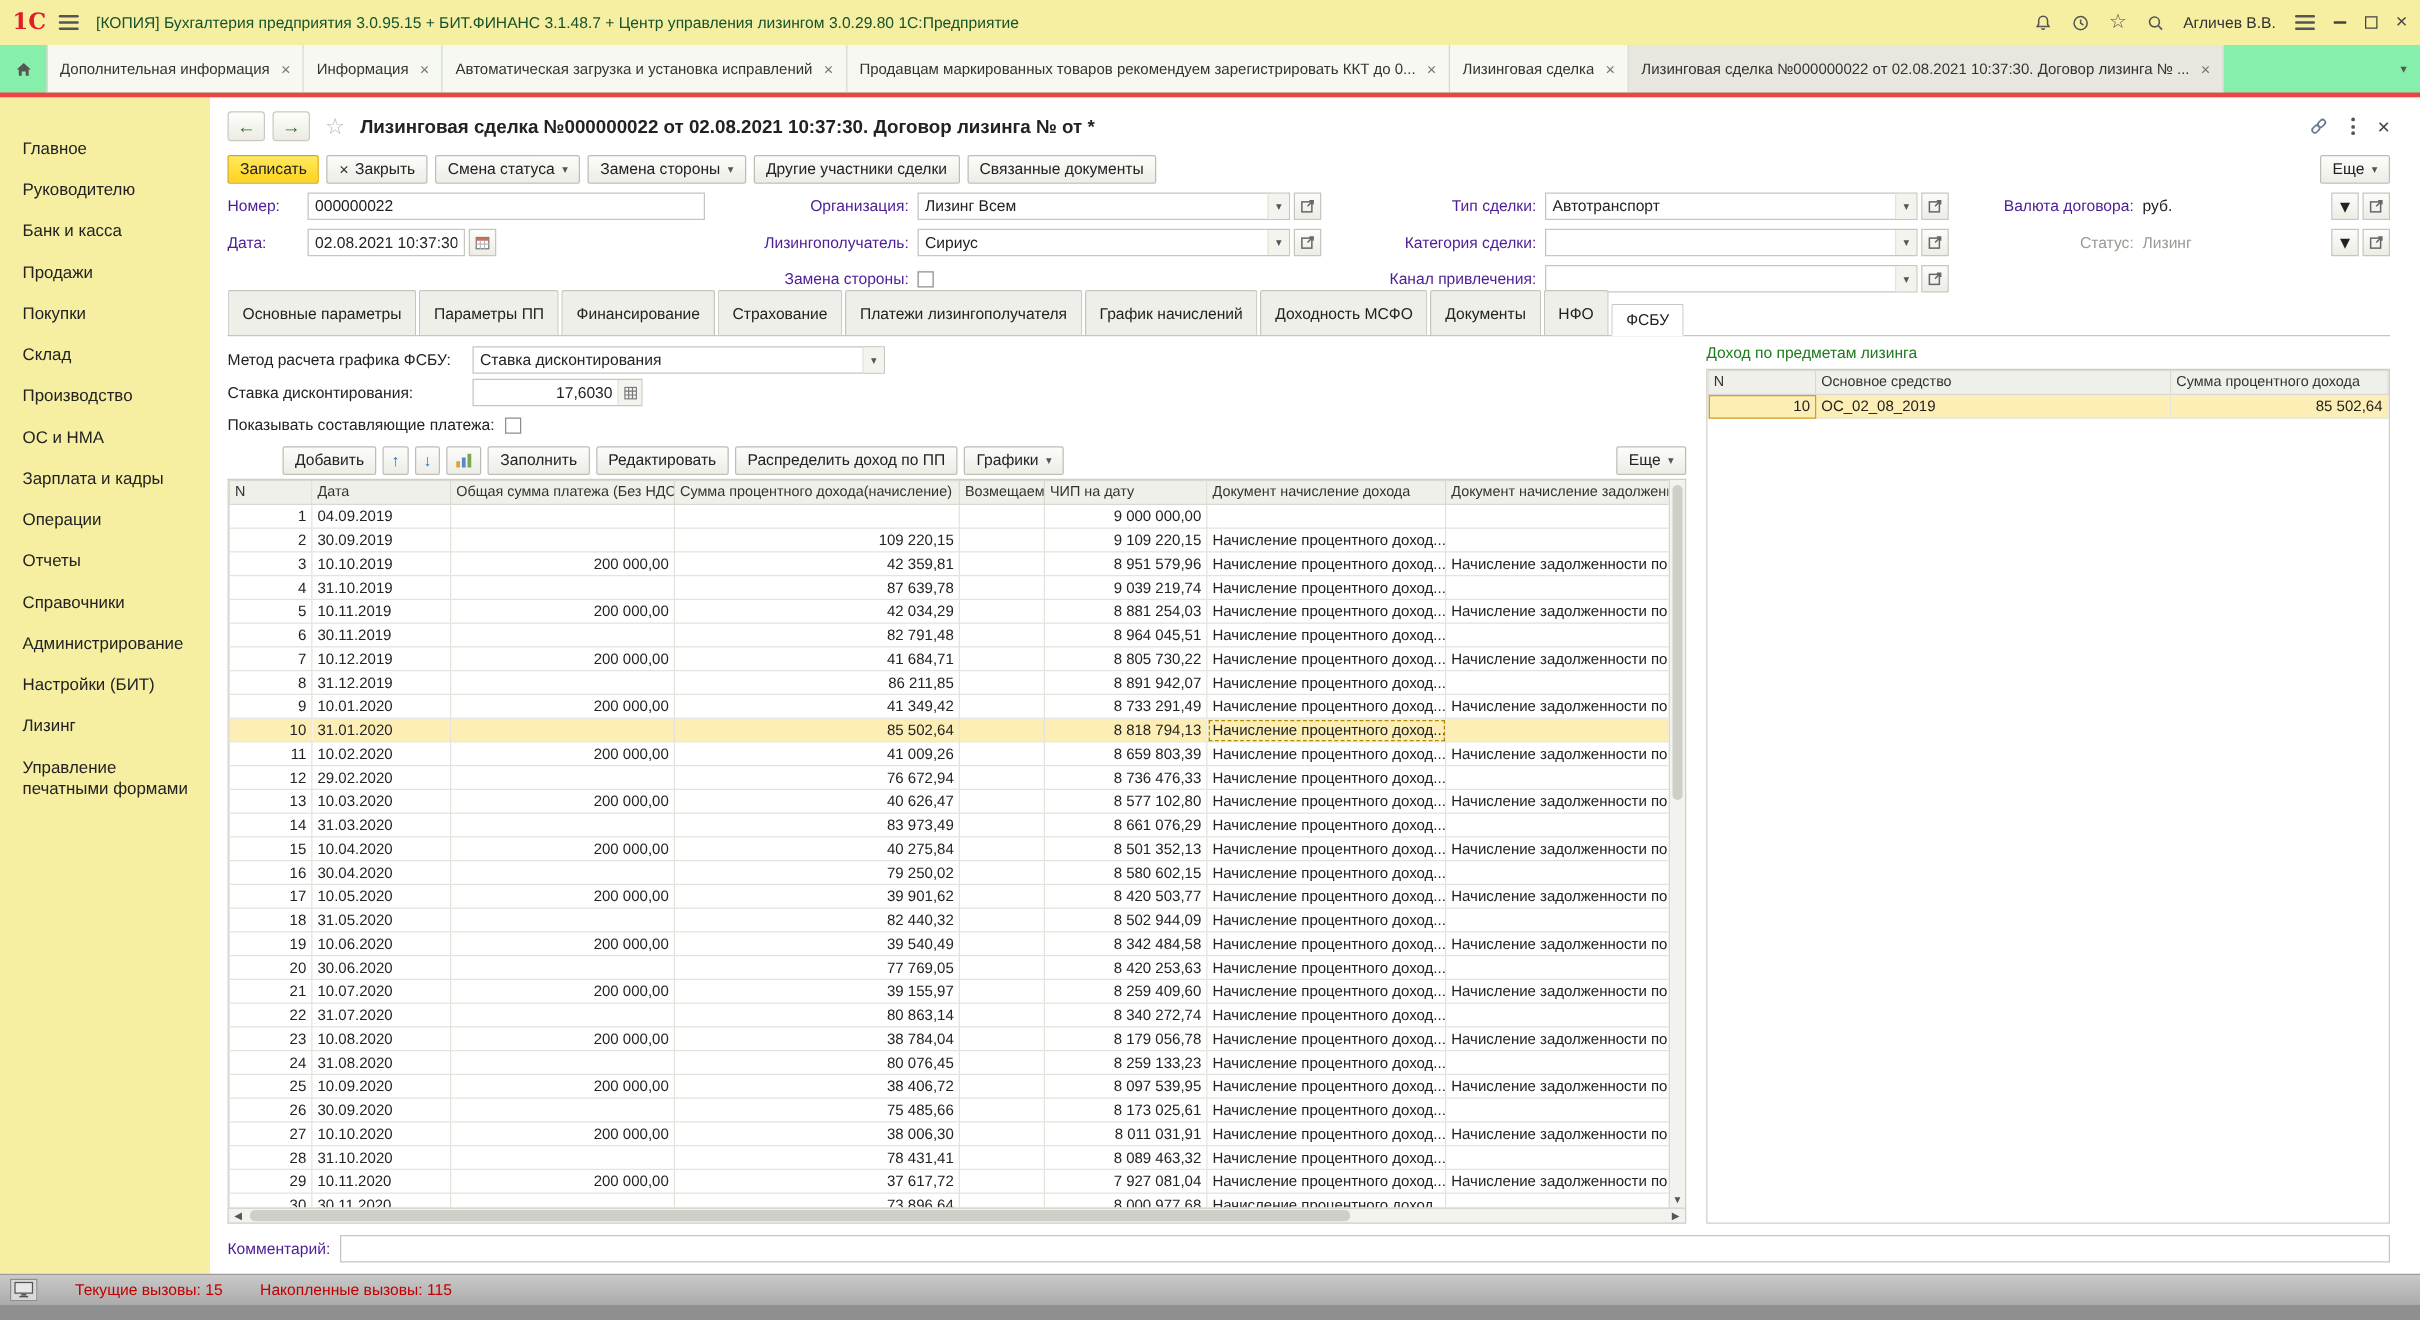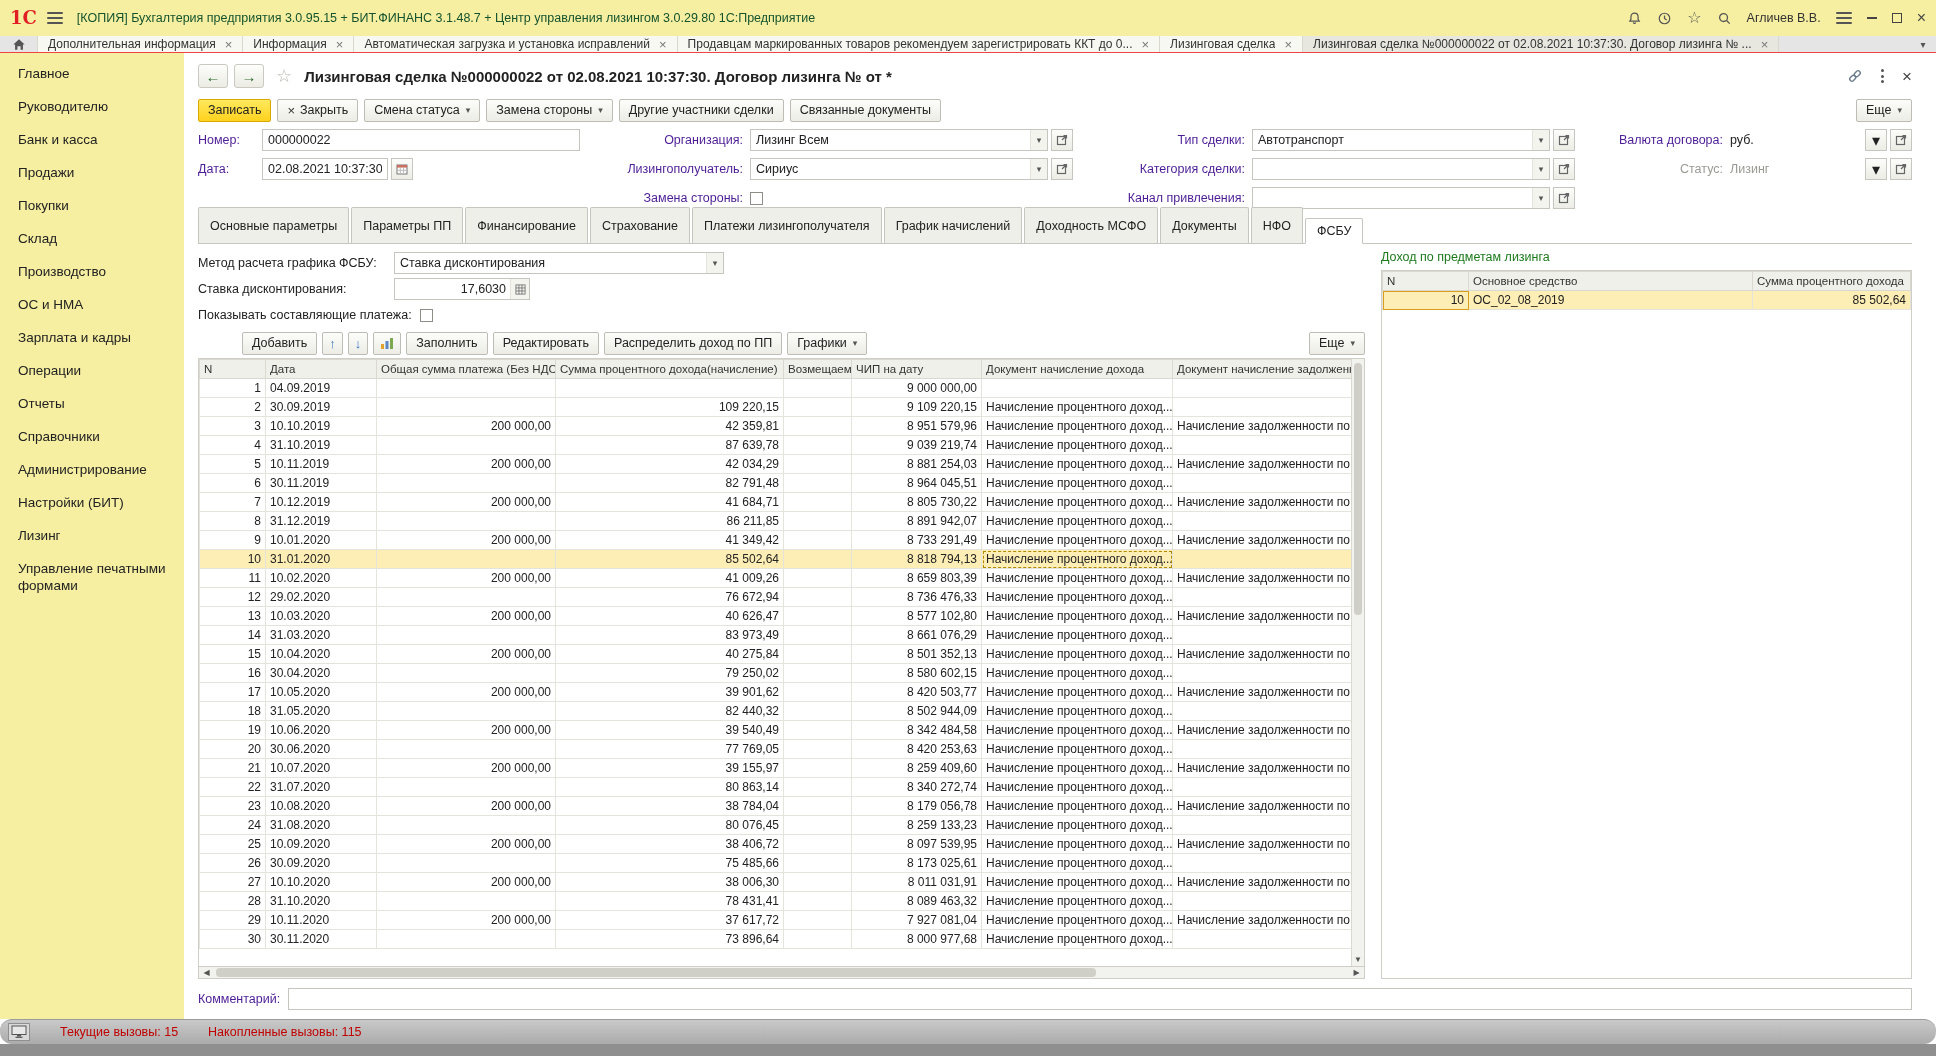--- a/index.html
+++ b/index.html
@@ -15,32 +15,32 @@
 .tb-title{font-size:12.5px;color:#14532d;margin-left:4px;flex:1;white-space:nowrap;overflow:hidden;}
 .tb-right{display:flex;align-items:center;gap:15px;}
 .tb-ic{display:flex;align-items:center;justify-content:center;color:#555;}
 .tb-star{font-size:16px;color:#555;line-height:1;}
 .tb-user{font-size:12.5px;color:#333;}
 .minbar{width:10px;height:2px;background:#444;display:inline-block;}
 .maxbox{width:10px;height:10px;border:1.6px solid #444;display:inline-block;}
 .wclose{font-size:16px;color:#444;line-height:1;}
 
 
-.tabbar{height:17px;background:#e5e5e5;display:flex;align-items:stretch;border-bottom:1px solid #ef4444;flex:0 0 auto;}
+.tabbar{height:42px;background:#86efac;display:flex;align-items:stretch;border-bottom:4px solid #ef4444;flex:0 0 auto;}
 .home{width:38px;display:flex;align-items:center;justify-content:center;border-right:1px solid #d8d8cf;cursor:pointer;}
 .tabs{display:flex;flex:1;overflow:hidden;}
 .tab{display:flex;align-items:center;gap:9px;padding:0 10px;border-right:1px solid #d8d8cf;font-size:12px;color:#333;background:#f8f8f3;white-space:nowrap;cursor:pointer;}
 .tab.active{background:#e7e7df;}
 .tab .tlabel{max-width:455px;overflow:hidden;text-overflow:ellipsis;}
 .tab .x{color:#777;font-size:13px;line-height:1;}
 .tab-arrow{width:26px;display:flex;align-items:center;justify-content:center;color:#555;font-size:10px;}
 
 
 .body{flex:1;display:flex;min-height:0;}
-.sidebar{width:184px;background:#f6efa1;padding-top:4px;flex:0 0 auto;overflow:hidden;}
+.sidebar{width:168px;background:#f6efa1;padding-top:24px;flex:0 0 auto;overflow:hidden;}
 .sb-item{font-size:13.5px;color:#222;padding:8px 8px 8px 18px;line-height:17px;cursor:pointer;}
 .main{flex:1;display:flex;flex-direction:column;min-width:0;padding:4px 24px 0 14px;background:#fff;}
 
 
 .doc-header{display:flex;align-items:center;gap:6px;height:38px;flex:0 0 auto;}
 .navbtn{width:30px;height:24px;border:1px solid #c9c9c2;border-radius:3px;background:linear-gradient(#fdfdfb,#ececE4);display:flex;align-items:center;justify-content:center;font-size:15px;color:#2d6a2d;cursor:pointer;}
 .fav-star{color:#b9b9b2;font-size:18px;margin:0 6px;line-height:1;cursor:pointer;}
 .doc-title{font-size:15px;font-weight:bold;color:#222;white-space:nowrap;overflow:hidden;flex:1;}
 .hdr-right{display:flex;align-items:center;gap:16px;margin-left:10px;}
 .kebab{display:inline-flex;flex-direction:column;gap:2.5px;cursor:pointer;padding:2px;}
@@ -122,21 +122,21 @@
 table.rgrid{border-collapse:collapse;table-layout:fixed;width:100%;}
 .rgrid th{background:#f0f0ea;border:1px solid #d9d9d2;font-weight:normal;font-size:11.5px;text-align:left;padding:0 4px;height:19px;white-space:nowrap;overflow:hidden;color:#333;}
 .rgrid td{border:1px solid #e4e4dd;font-size:12px;padding:0 4px;height:19px;line-height:17px;white-space:nowrap;overflow:hidden;}
 .rgrid td.num{text-align:right;}
 .rgrid tr.sel td{background:#fdeeb5;}
 .rgrid td.ncell{background:#fbc95a;outline:1px solid #d99e1e;outline-offset:-1px;}
 
 
 .comment-row{flex:0 0 auto;display:flex;align-items:center;height:40px;gap:8px;}
 .comment-row .inp{flex:1;}
-.statusbar{height:25px;background:linear-gradient(#c9c9c9,#ababab);display:flex;align-items:center;gap:30px;padding:0 8px;flex:0 0 auto;border-top:1px solid #9b9b9b;border-radius:12px;}
+.statusbar{height:25px;background:linear-gradient(#c9c9c9,#ababab);display:flex;align-items:center;gap:30px;padding:0 8px;flex:0 0 auto;border-top:1px solid #9b9b9b;}
 .sb-ic{display:flex;align-items:center;border:1px solid #8f8f8f;background:#d9d9d9;padding:1px 2px;cursor:pointer;}
 .red{color:#c00000;font-size:12.5px;white-space:nowrap;}
 .bottom-edge{height:12px;background:#8f8f8f;flex:0 0 auto;}
 </style>
 </head>
 <body>
 
 <div class="app">
 
   <div class="titlebar">

